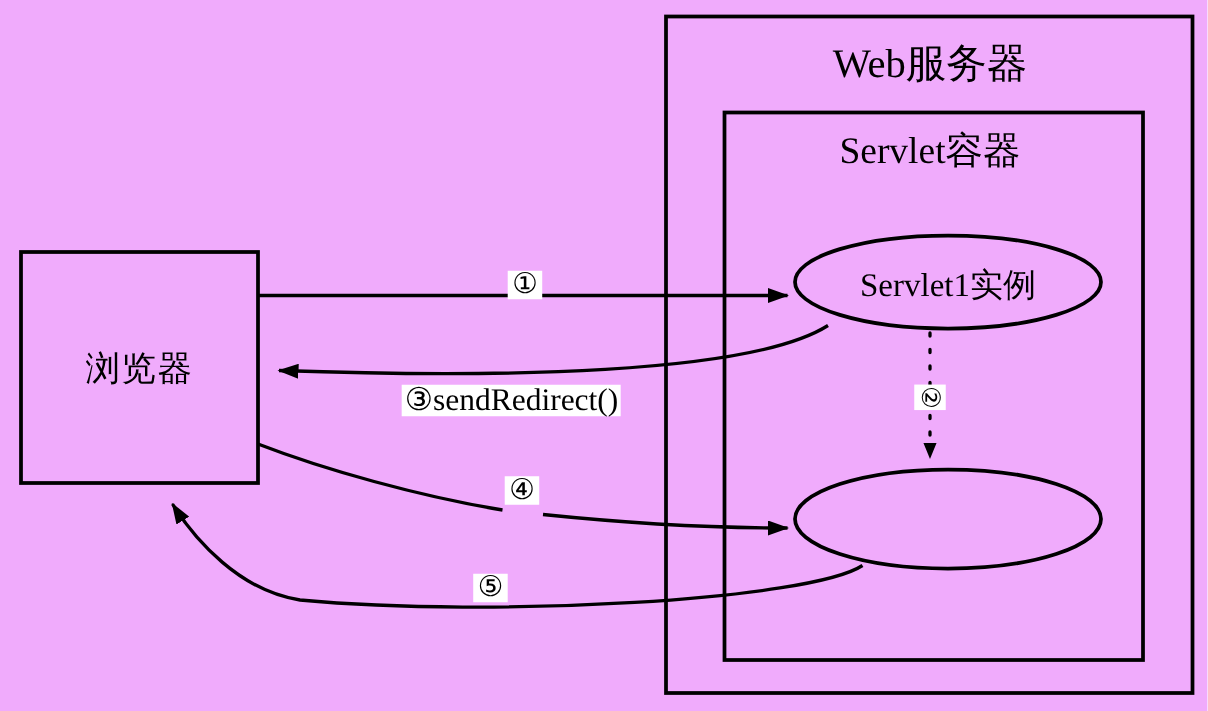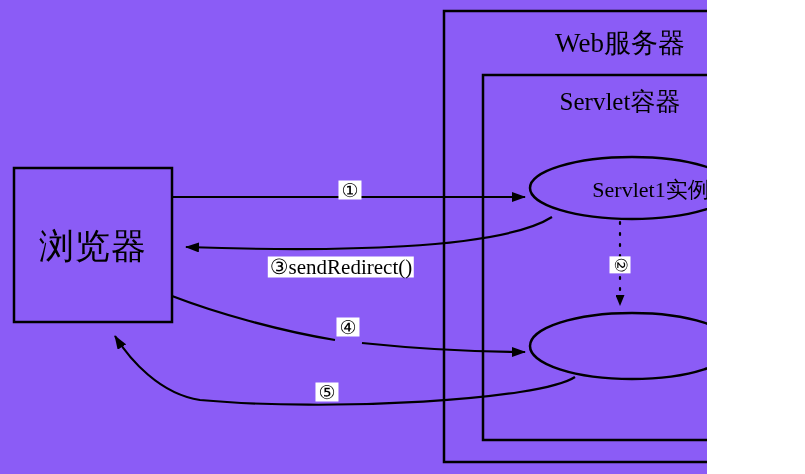--- a/index.html
+++ b/index.html
@@ -2,23 +2,23 @@
 <html><head>
 <meta charset="utf-8">
 <style>
   html, body {
     margin: 0;
     padding: 0;
     background: #ffffff;
   }
   #canvas {
     position: relative;
-    width: 707px;
+    width: 805px;
     height: 474px;
-    background: #8b5cf6;
+    background: #f0abfc;
     overflow: hidden;
     font-family: "Liberation Serif", "DejaVu Serif", serif;
   }
   #diagram-svg {
     position: absolute;
     left: 0;
     top: 0;
     width: 805px;
     height: 474px;
   }
@@ -27,21 +27,21 @@
     color: #000000;
     white-space: nowrap;
     font-family: "Liberation Serif", "DejaVu Serif", serif;
     line-height: 1;
     transform: translate(-50%, -50%);
     background: transparent;
   }
   .lbl-box-title { font-size: 27px; }
   .lbl-inner-title { font-size: 25px; }
   .lbl-node { font-size: 22px; }
-  .lbl-browser { font-size: 35px; letter-spacing: 1px; }
+  .lbl-browser { font-size: 23px; letter-spacing: 1px; }
   .lbl-step {
     font-size: 19px;
     background: #ffffff;
     padding: 0 3px;
   }
   .lbl-step-rot {
     font-size: 17px;
     background: #ffffff;
     padding: 2px 1px;
     transform: translate(-50%, -50%) rotate(90deg);
@@ -89,21 +89,21 @@
 
     <path d="M 575,377 C 540,400 330,412 200,400 C 160,394 130,360 115,336" fill="none" stroke="#000000" stroke-width="2.2" marker-end="url(#arrowFilled)"></path>
   </svg>
 
   <div class="lbl lbl-box-title" style="left:620px; top:43px;">Web服务器</div>
 
   <div class="lbl lbl-inner-title" style="left:620px; top:101px;font-family:Liberation Serif, serif;">Servlet容器</div>
 
   <div class="lbl lbl-browser" style="left:93px; top:246px;">浏览器</div>
 
-  <div class="lbl lbl-node" style="left:632px; top:190px;margin-left:19px;">Servlet1实例</div>
+  <div class="lbl lbl-node" style="left:632px; top:190px;">Servlet1实例</div>
 
 
   <div class="lbl lbl-step" style="left:350px; top:190px;">①</div>
 
   <div class="lbl lbl-step-rot" style="left:620px; top:265px;">②</div>
 
   <div class="lbl lbl-send" style="left:341px; top:230px;">③sendRedirect()</div>
 
   <div class="lbl lbl-step" style="left:348px; top:327px;">④</div>
 

